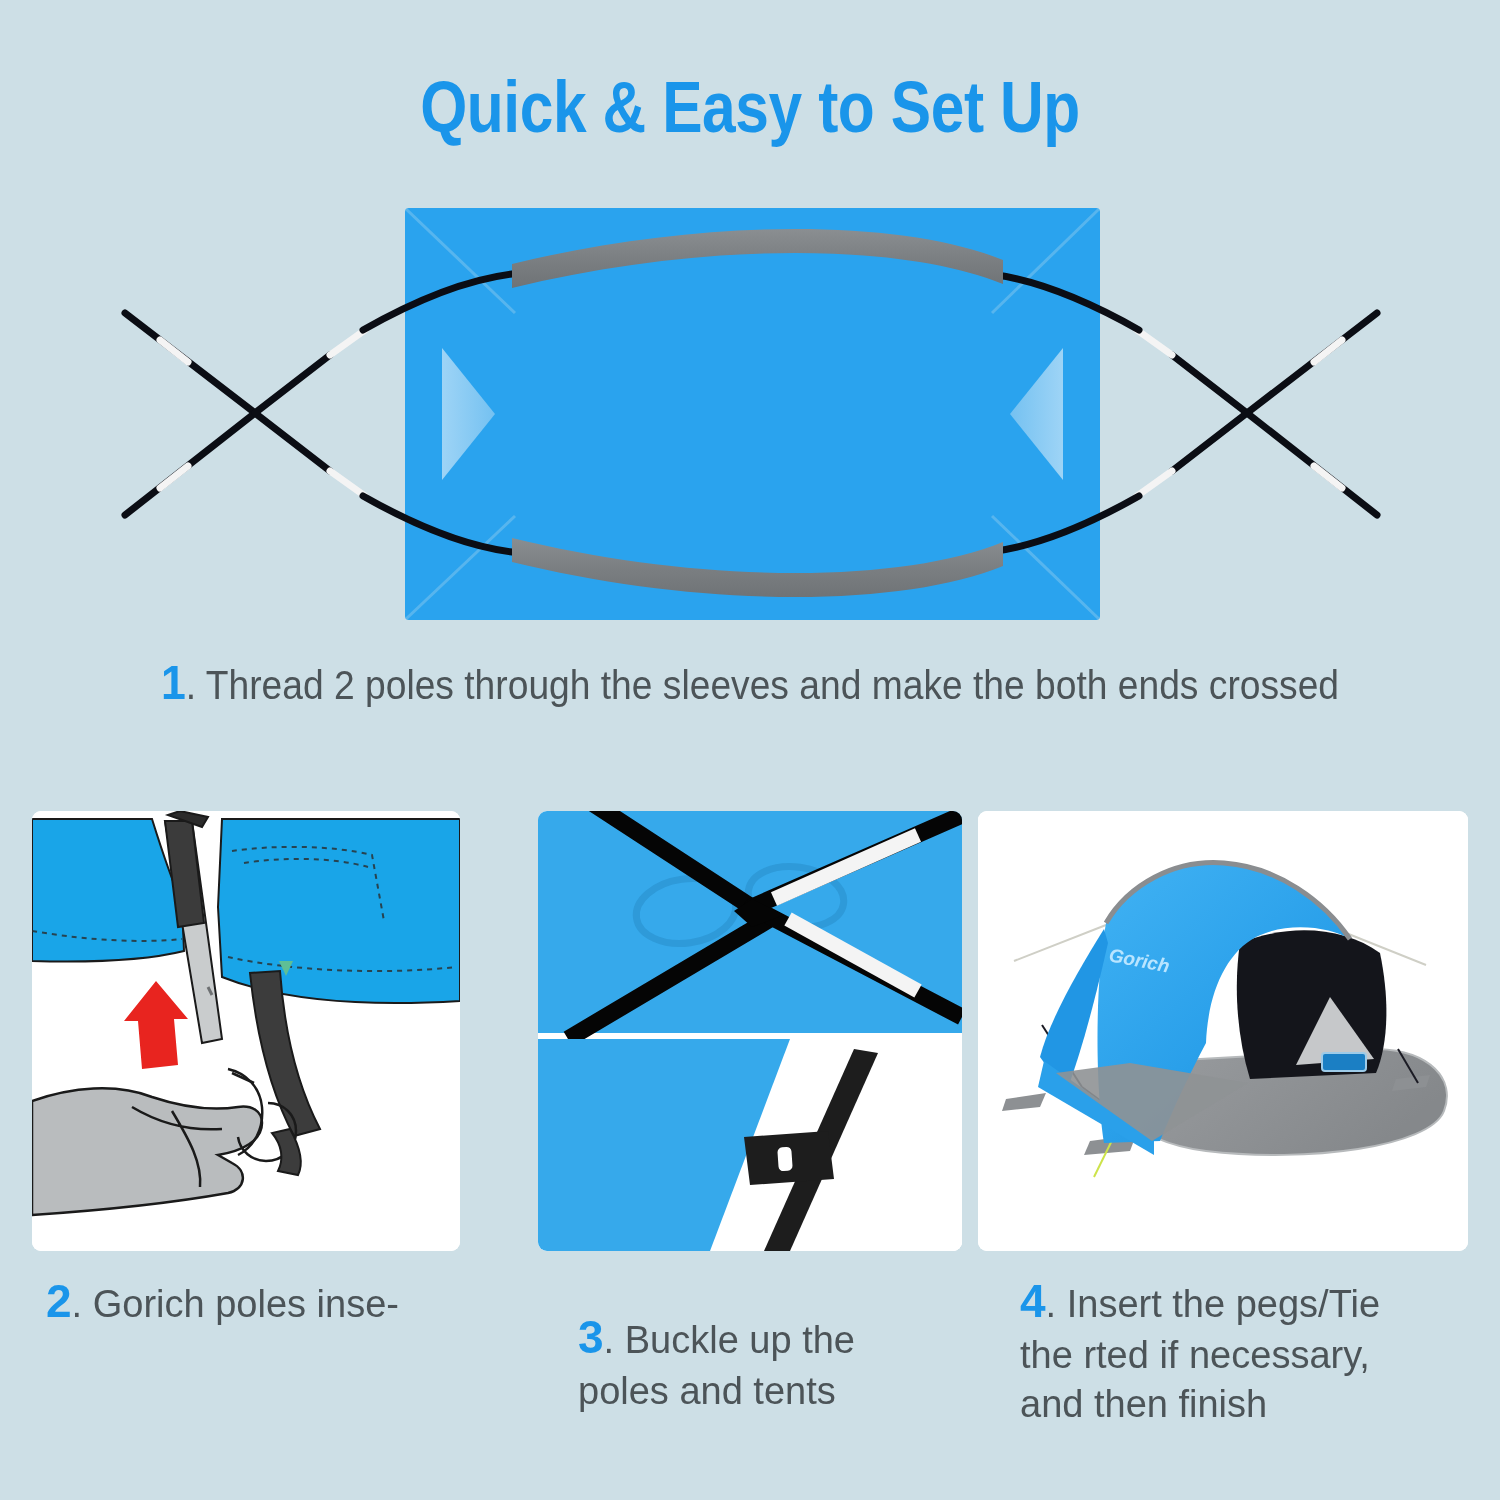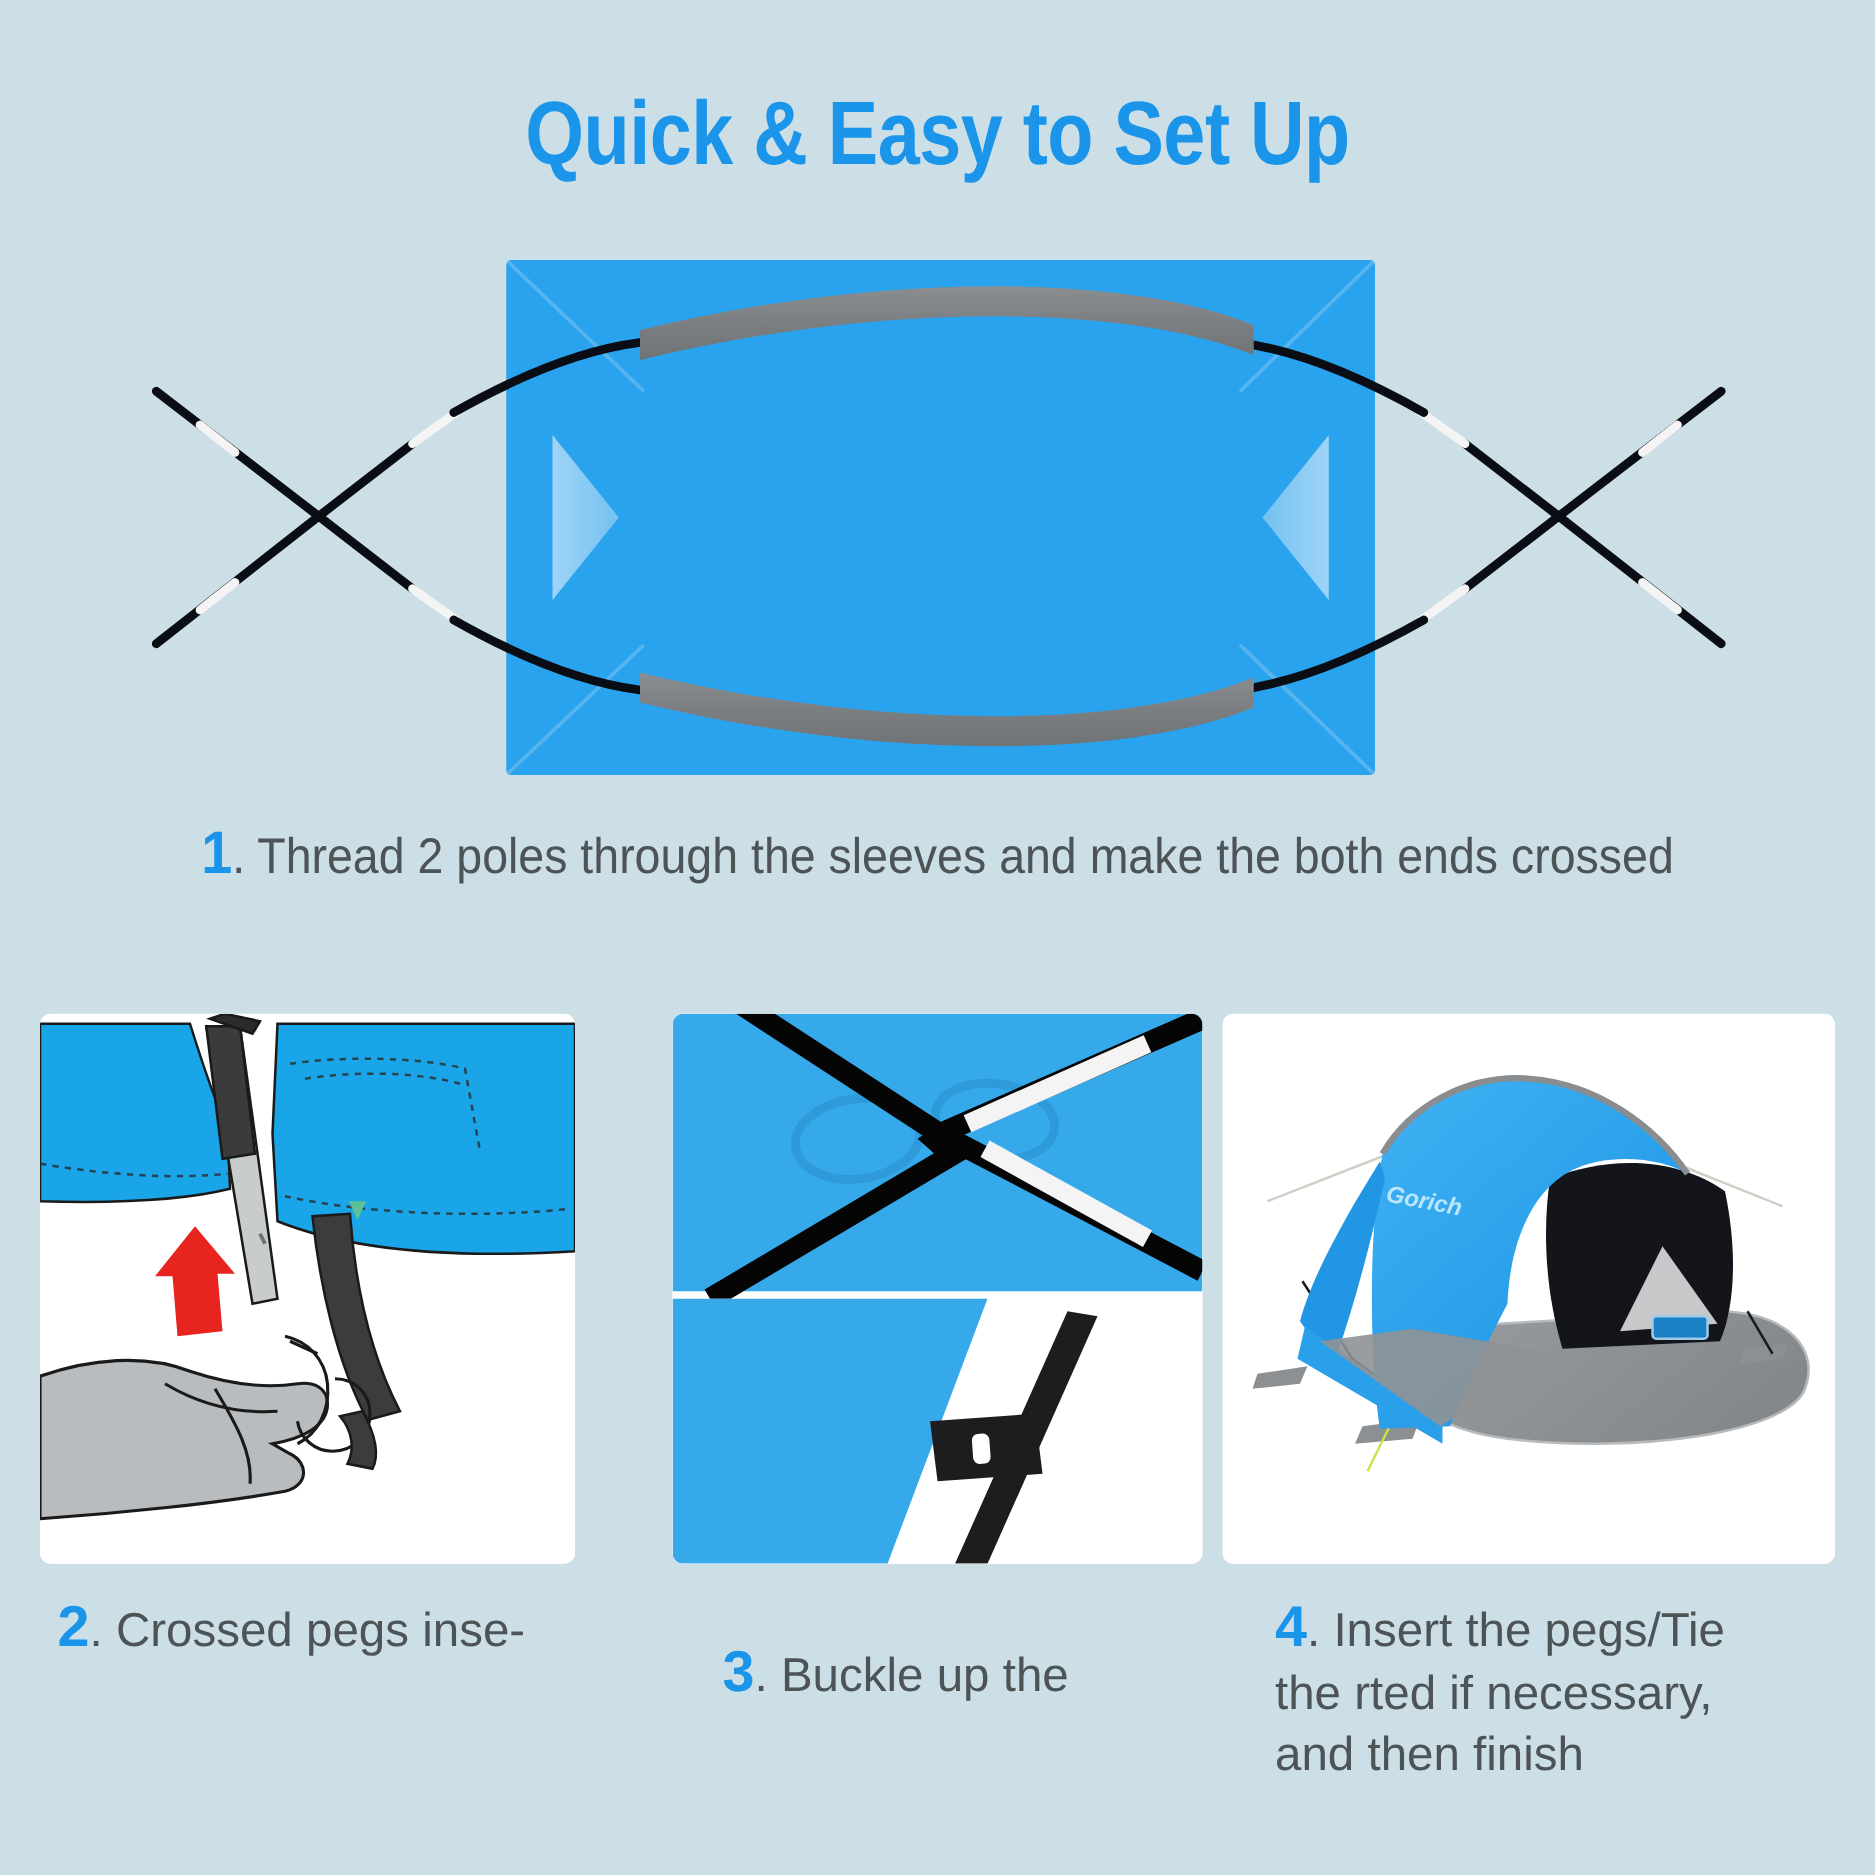--- a/index.html
+++ b/index.html
@@ -279,29 +279,30 @@
     <path d="M 66 250 L 176 328 L 176 344 L 60 276 Z" fill="#2aa0ea"></path>
     <path d="M 78 262 L 174 330 L 270 272 L 152 252 Z" fill="#8f9295" opacity="0.9"></path>
 
     <text x="130" y="150" fill="#b9e5ff" font-family="Liberation Sans, sans-serif" font-size="19" font-style="italic" font-weight="bold" transform="rotate(11 130 150)">Gorich</text>
   </svg>
 </div>
 
 <div class="caption" id="cap2">
   <div>
     <span class="num">2</span><span>.</span>
-    <span>Crossed pegs inse-</span>
+    <span>Gorich poles inse-</span>
   </div>
 </div>
 
 <div class="caption" id="cap3">
   <div>
     <span class="num">3</span><span>.</span>
     <span>Buckle up the</span>
   </div>
+  <div>poles and tents</div>
 </div>
 
 <div class="caption" id="cap4">
   <div>
     <span class="num">4</span><span>.</span>
     <span>Insert the pegs/Tie</span>
   </div>
   <div>the rted if necessary,</div>
   <div>and then finish</div>
 </div>

